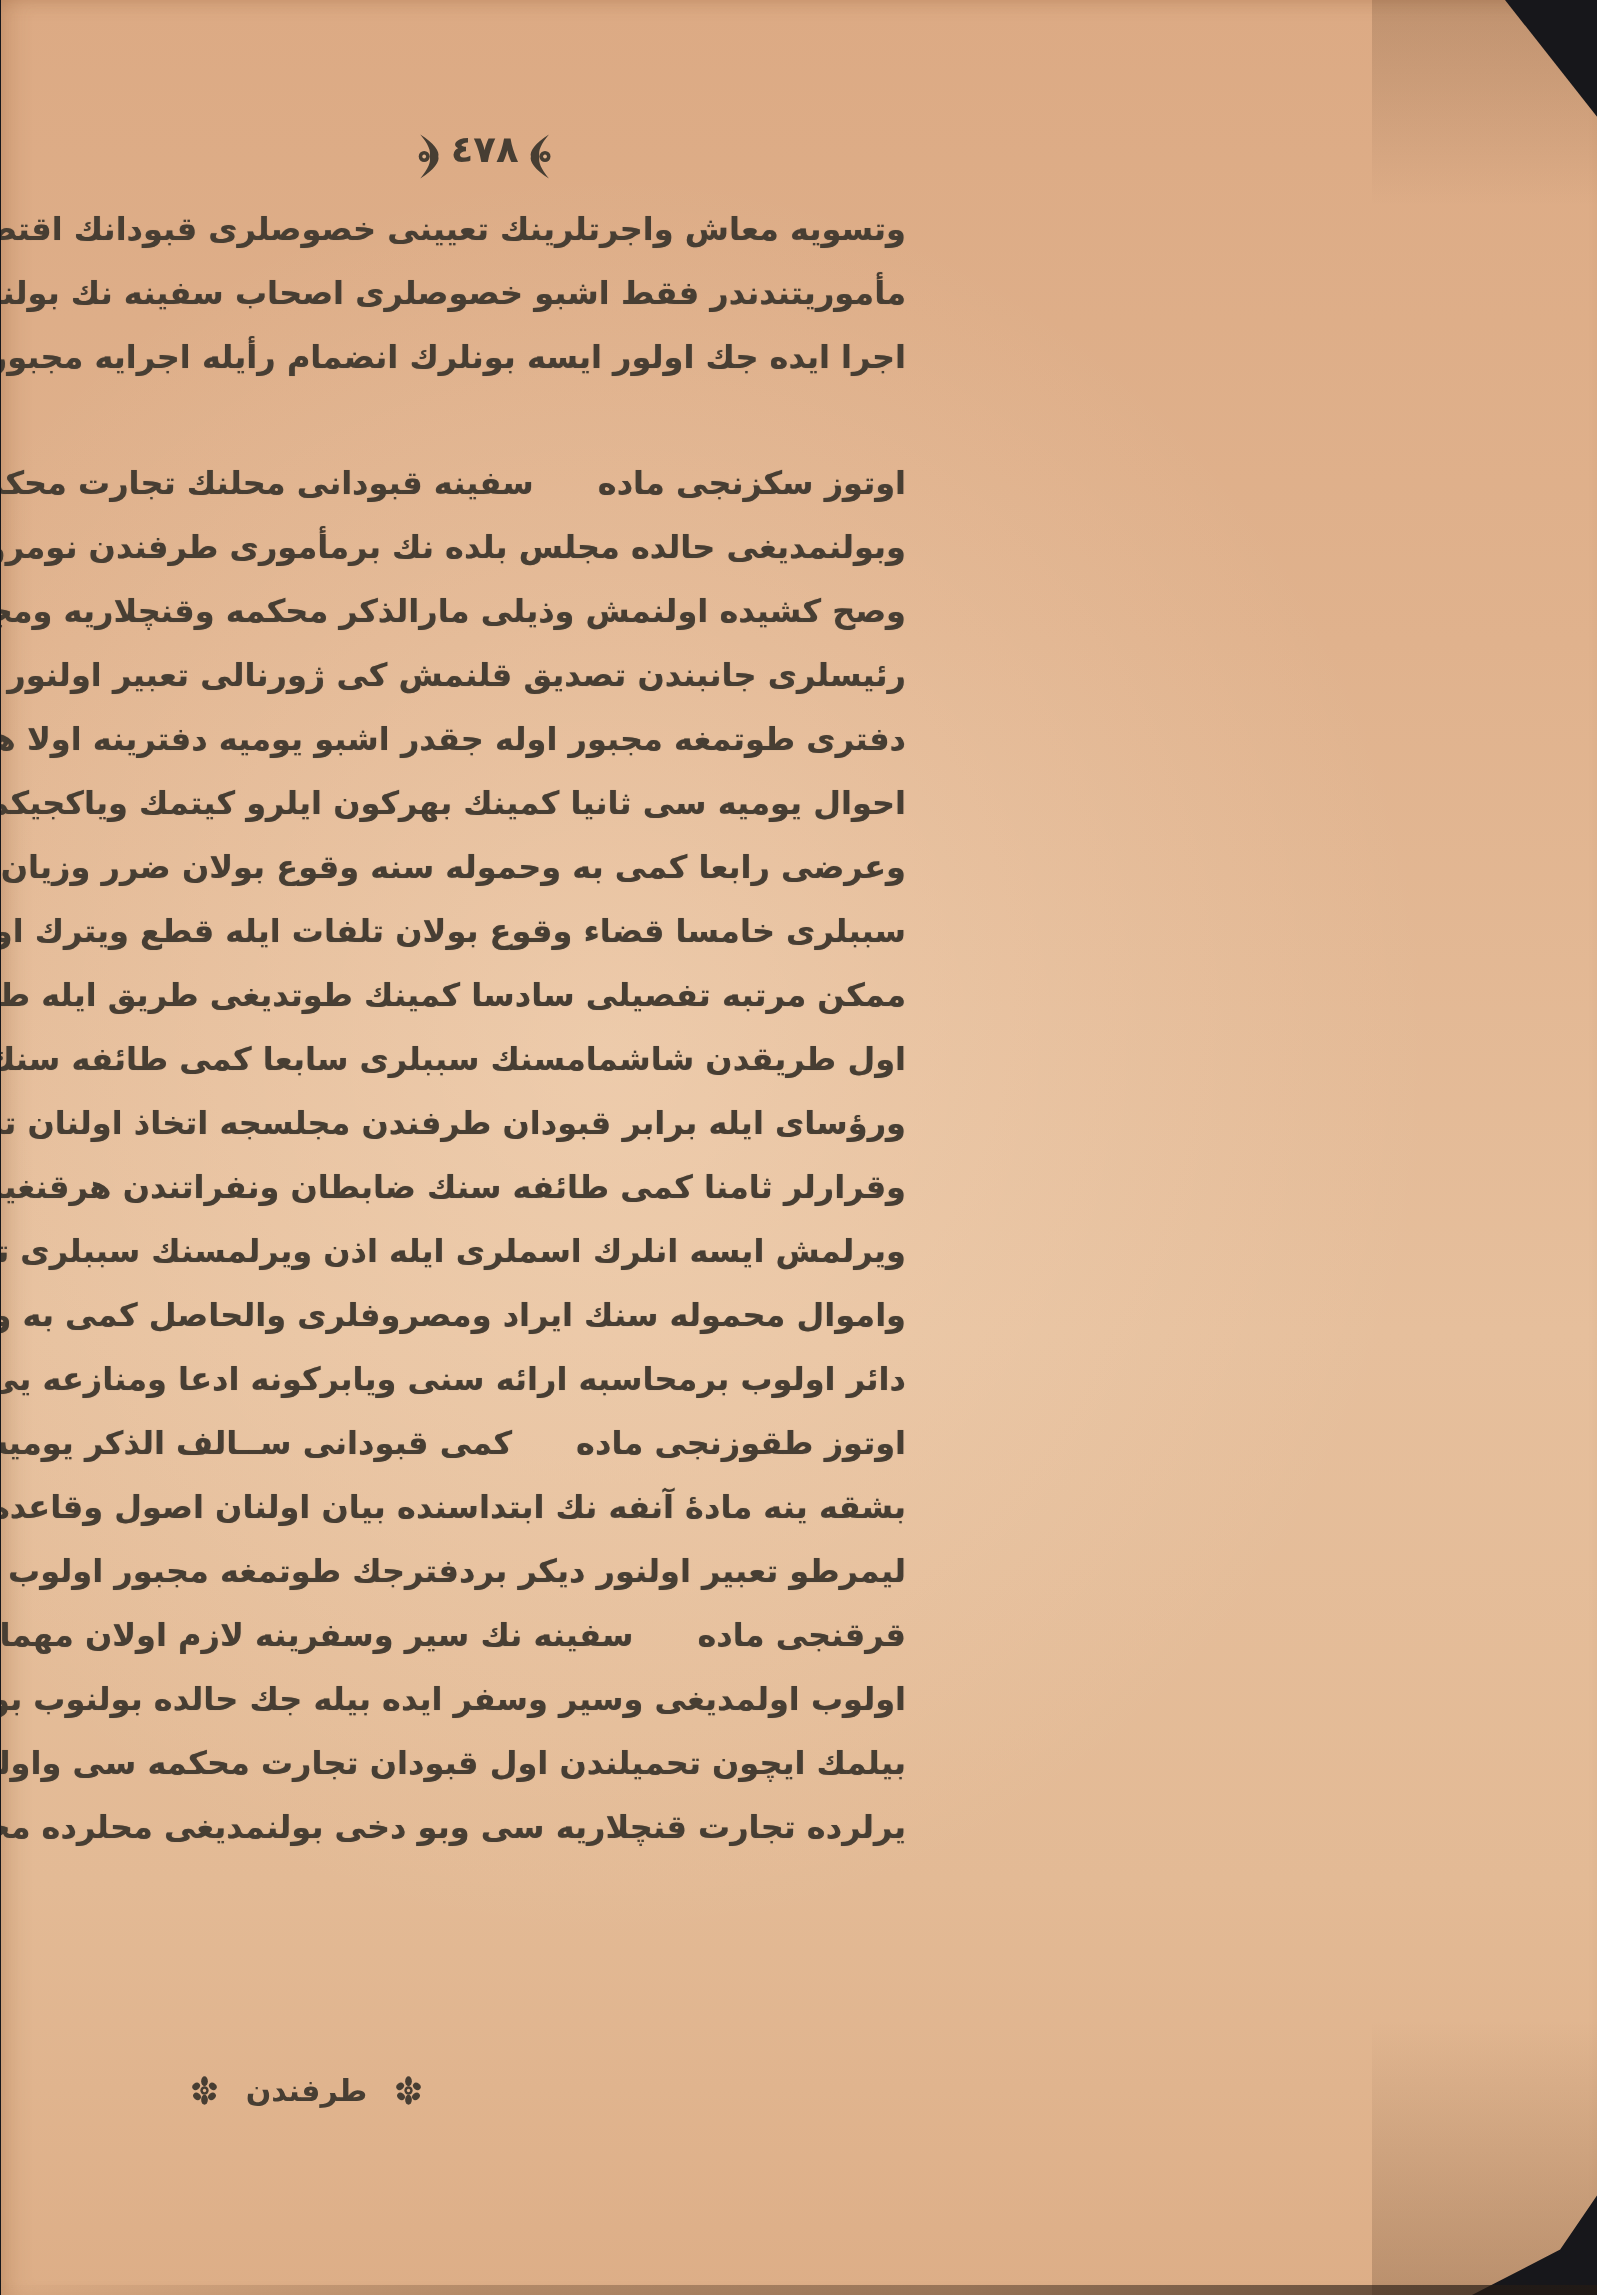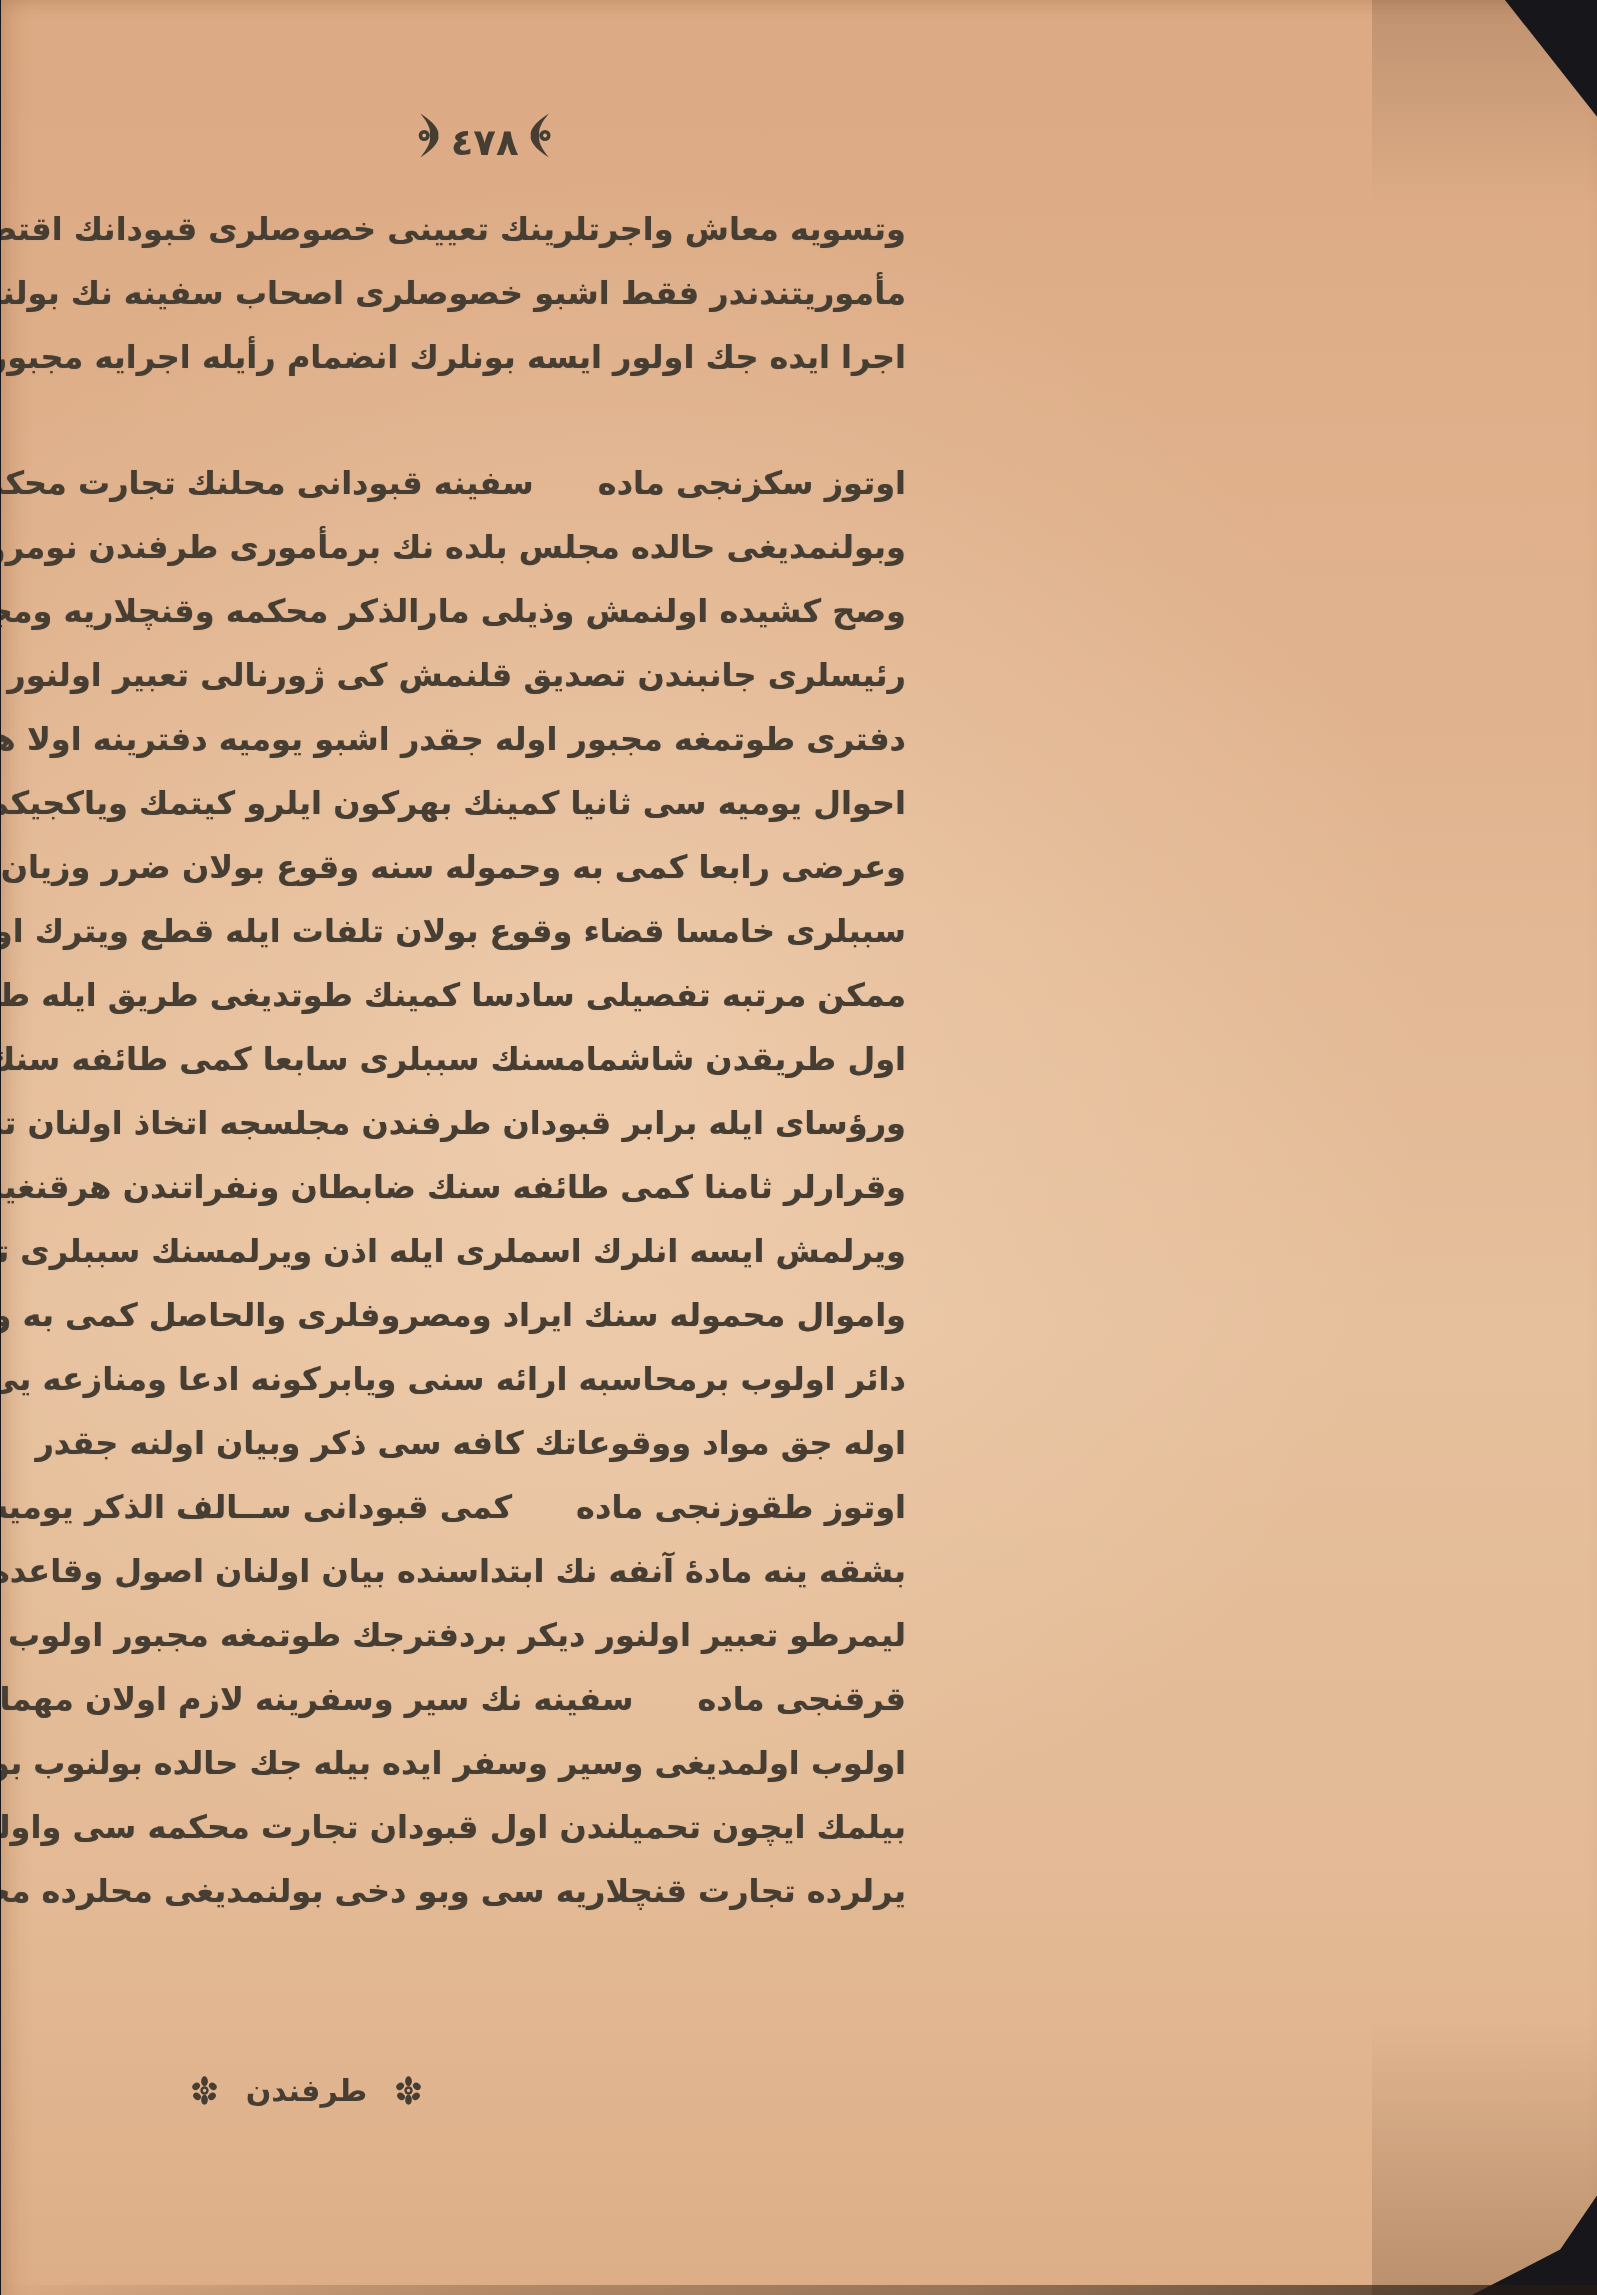--- a/index.html
+++ b/index.html
@@ -51,22 +51,22 @@
     position:absolute;bottom:0;right:0;width:126px;height:101px;
     background:var(--bg-dark);
     clip-path:polygon(100% 0,100% 100%,0 100%,70% 55%);
   }
   .bottom-shade{
     position:absolute;left:0;bottom:0;width:1598px;height:10px;
     background:linear-gradient(90deg, rgba(90,62,40,0) 0%, rgba(90,62,40,.30) 30%, rgba(70,48,32,.45) 60%, rgba(35,26,20,.75) 100%);
   }
   
   .header{
-    position:absolute;left:38px;top:112px;width:868px;height:61px;
-    display:flex;align-items:flex-start;justify-content:center;gap:8px;
+    position:absolute;left:38px;top:119px;width:868px;height:61px;
+    display:flex;align-items:flex-end;justify-content:center;gap:8px;
     transform:translateX(12.6px);
     color:var(--ink);
   }
   .page-number{
     font-size:37px;font-weight:700;letter-spacing:6.7px;line-height:61px;
     color:var(--ink);
   }
   .orn{width:29px;height:47px;display:block;}
   .orn svg{width:100%;height:100%;display:block;fill:var(--ink);}
   .orn.mirror svg{transform:scaleX(-1);}
@@ -139,21 +139,20 @@
     <div class="line">احوال يوميه سى ثانيا كمينك بهركون ايلرو كيتمك وياكجيكمك اوزره</div>
     <div class="line">وعرضى رابعا كمى به وحموله سنه وقوع بولان ضرر وزيان ايله بونلرك</div>
     <div class="line">سببلرى خامسا قضاء وقوع بولان تلفات ايله قطع ويترك اولنان شيلرك</div>
     <div class="line">ممكن مرتبه تفصيلى سادسا كمينك طوتديغى طريق ايله طوعا وياكرها</div>
     <div class="line">اول طريقدن شاشمامسنك سببلرى سابعا كمى طائفه سنك ضابطانى</div>
     <div class="line">ورؤساى ايله برابر قبودان طرفندن مجلسجه اتخاذ اولنان تدابير</div>
     <div class="line">وقرارلر ثامنا كمى طائفه سنك ضابطان ونفراتندن هرقنغيسنه اذن</div>
     <div class="line">ويرلمش ايسه انلرك اسملرى ايله اذن ويرلمسنك سببلرى تاسعا كمينك</div>
     <div class="line">واموال محموله سنك ايراد ومصروفلرى والحاصل كمى به وياحموله سنه</div>
     <div class="line">دائر اولوب برمحاسبه ارائه سنى ويابركونه ادعا ومنازعه يى موجب</div>
-    <div class="line end-line">اوله جق مواد ووقوعاتك كافه سى ذكر وبيان اولنه جقدر</div>
     <div class="line">اوتوز طقوزنجى ماده  كمى قبودانى ســالف الذكر يوميه دفتردن</div>
     <div class="line">بشقه ينه مادهٔ آنفه نك ابتداسنده بيان اولنان اصول وقاعده اوزره</div>
     <div class="line">ليمرطو تعبير اولنور ديكر بردفترجك طوتمغه مجبور اولوب بوكا خاصة</div>
     <div class="line">قرقنجى ماده  سفينه نك سير وسفرينه لازم اولان مهماتك حاضر</div>
     <div class="line">اولوب اولمديغى وسير وسفر ايده بيله جك حالده بولنوب بولنمديغى</div>
     <div class="line">بيلمك ايچون تحميلندن اول قبودان تجارت محكمه سى واولمديغى</div>
     <div class="line">يرلرده تجارت قنچلاريه سى وبو دخى بولنمديغى محلرده مجلس بلده</div>
   </div>
 
 <div class="catchword-row">

